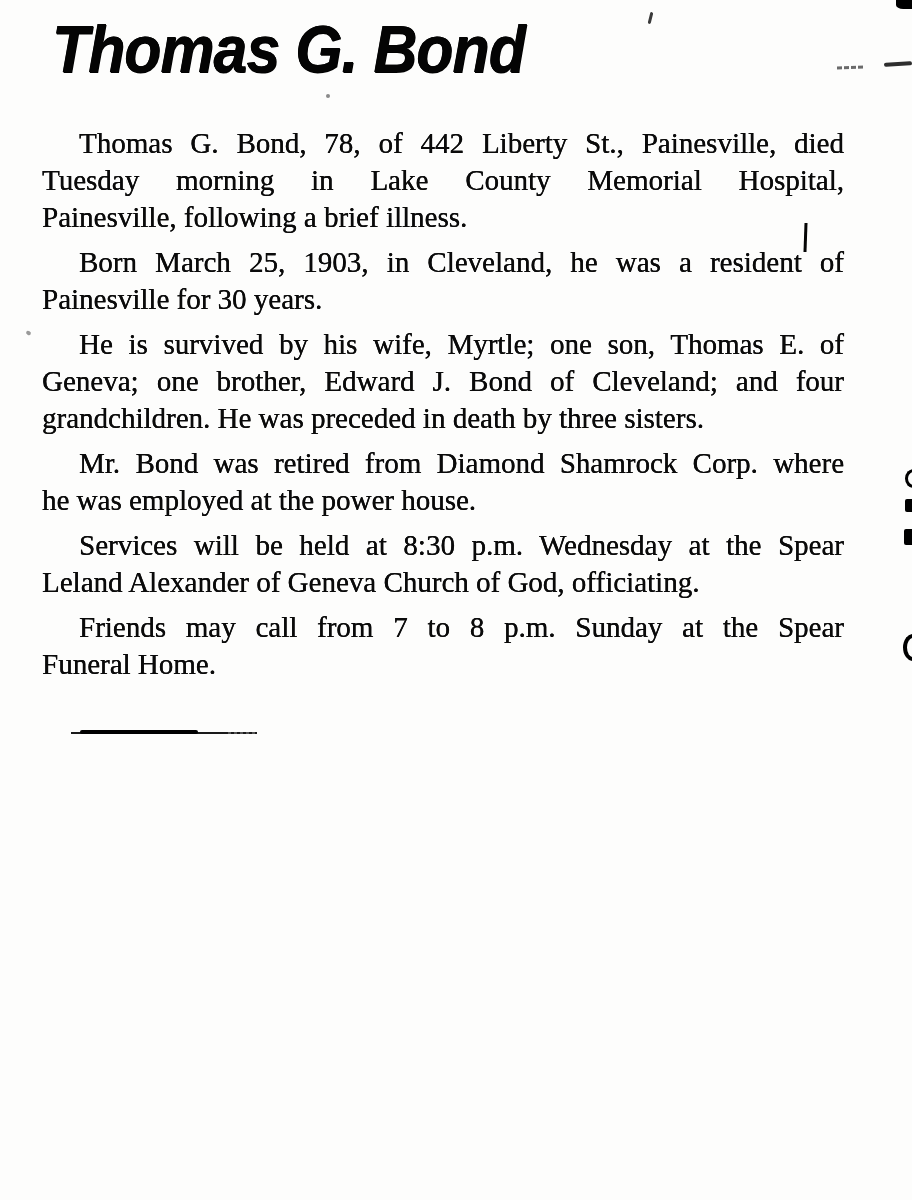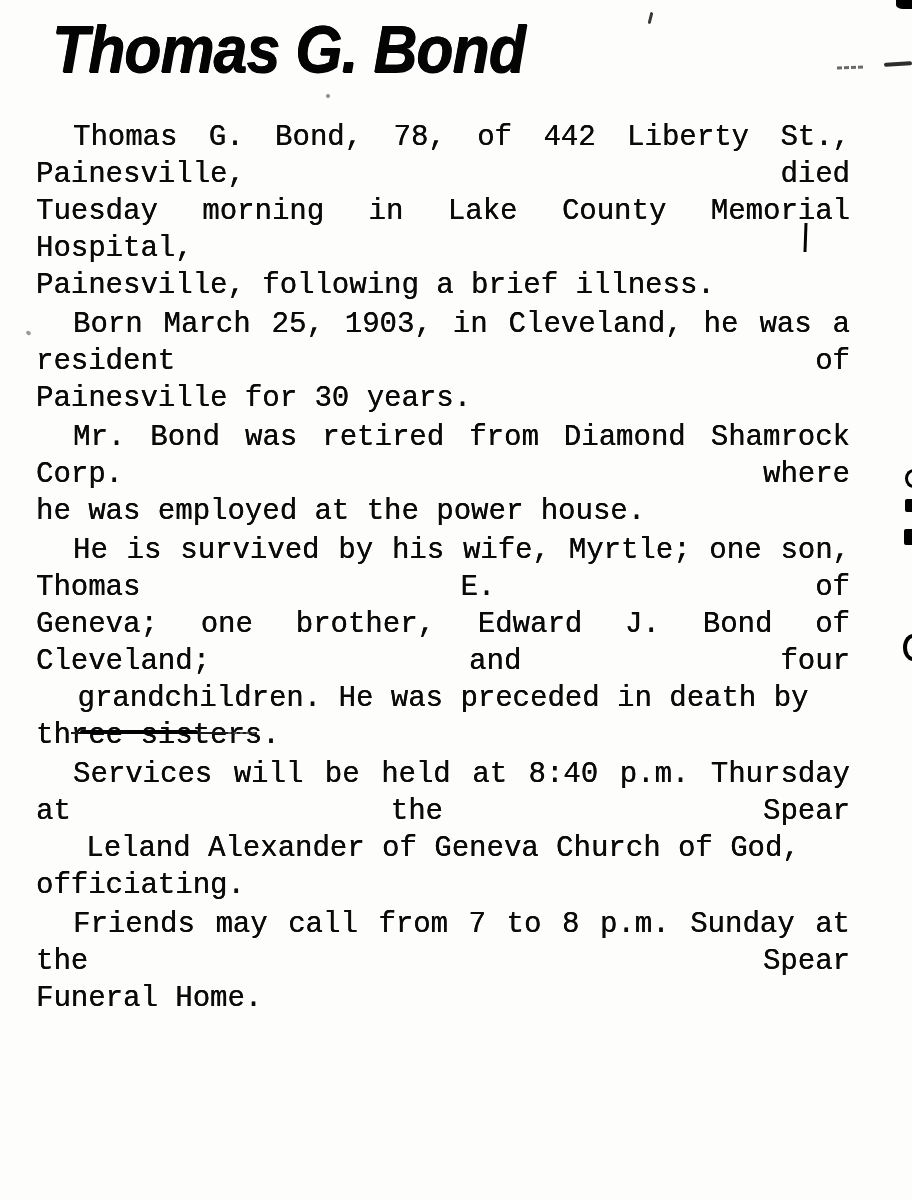--- a/index.html
+++ b/index.html
@@ -32,21 +32,21 @@
 
   
   .body-text {
     position: absolute;
     left: 34px; top: 117px;
     width: 818px;
     color: #0a0a0a;
     font-size: 29px;
     text-shadow: 0.25px 0.25px 0 rgba(0,0,0,0.75), 0 0 0.5px rgba(0,0,0,0.6);
   }
-  .para { margin: 2px; padding: 0; font-family: Liberation Mono, monospace; }
+  .para { margin: 8px; padding: 0; }
   .ln {
     line-height: 37px;
     text-align: justify;
     text-align-last: justify;
     text-justify: inter-word;
     white-space: normal;
   }
   .ln.last { text-align: center; text-align-last: left; }
   .ln.ind  { text-indent: 37px; }
 
@@ -100,32 +100,32 @@
       <div class="ln">Tuesday morning in Lake County Memorial Hospital,</div>
       <div class="ln last">Painesville, following a brief illness.</div>
     </div>
 
     <div class="para">
       <div class="ln ind">Born March 25, 1903, in Cleveland, he was a resident of</div>
       <div class="ln last">Painesville for 30 years.</div>
     </div>
 
     <div class="para">
-      <div class="ln ind">Mr. Bond was retired from Diamond Shamrock Corp. where</div>
-      <div class="ln last">he was employed at the power house.</div>
-    </div>
-
-    <div class="para">
       <div class="ln ind">He is survived by his wife, Myrtle; one son, Thomas E. of</div>
       <div class="ln">Geneva; one brother, Edward J. Bond of Cleveland; and four</div>
       <div class="ln last">grandchildren. He was preceded in death by three sisters.</div>
     </div>
 
     <div class="para">
-      <div class="ln ind">Services will be held at 8:40 p.m. Thursday at the Spear</div>
+      <div class="ln ind">Mr. Bond was retired from Diamond Shamrock Corp. where</div>
+      <div class="ln last">he was employed at the power house.</div>
+    </div>
+
+    <div class="para">
+      <div class="ln ind">Services will be held at 8:30 p.m. Wednesday at the Spear</div>
       <div class="ln last">Leland Alexander of Geneva Church of God, officiating.</div>
     </div>
 
     <div class="para">
       <div class="ln ind">Friends may call from 7 to 8 p.m. Sunday at the Spear</div>
       <div class="ln last">Funeral Home.</div>
     </div>
 
   </div>
 

